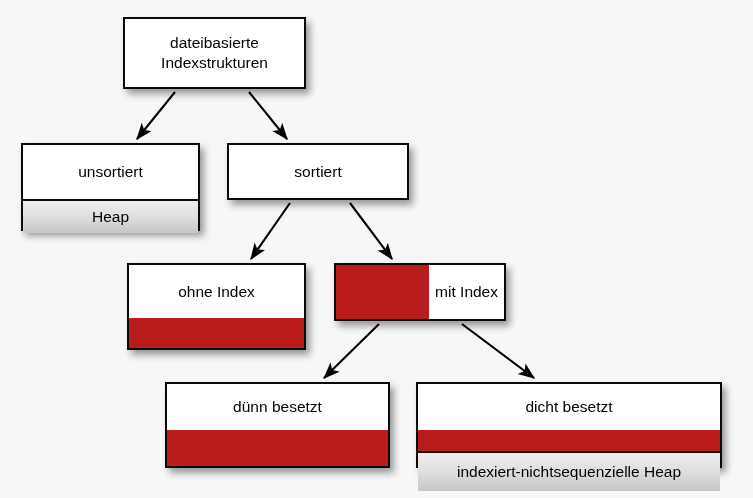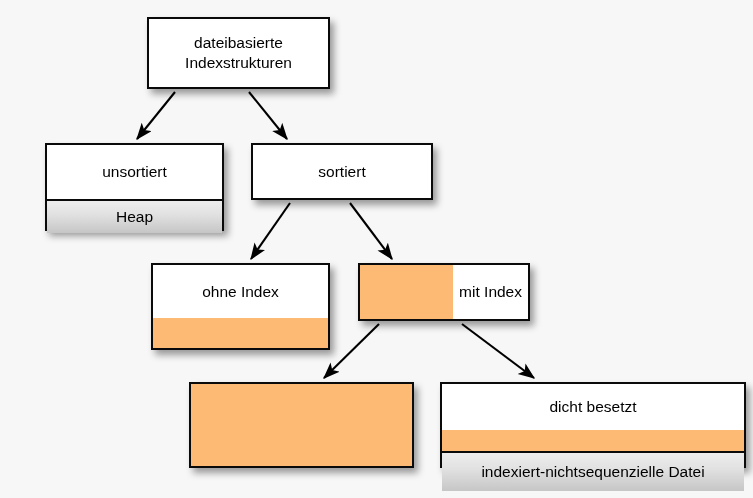--- a/index.html
+++ b/index.html
@@ -27,25 +27,24 @@
     top: 0;
     width: 753px;
     height: 498px;
     z-index: 1;
   }
   .node {
     position: absolute;
     z-index: 2;
     box-sizing: border-box;
     border: 2px solid #0a0a0a;
-    background: #fdba74;
+    background: #b91c1c;
     box-shadow: 4px 5px 7px rgba(0,0,0,0.38);
     display: flex;
     flex-direction: column;
-    margin-left: 24px;
   }
   .node-title {
     flex: 1 1 auto;
     background: #ffffff;
     display: flex;
     align-items: center;
     justify-content: center;
     text-align: center;
     color: #000000;
     font-size: 15.5px;
@@ -104,20 +103,21 @@
       <div class="node single" style="left: 227px; top: 143px; width: 182px; height: 57px;">
         <div class="node-title">sortiert</div>
       </div>
       <div class="node" style="left: 127px; top: 263px; width: 179px; height: 87px;">
         <div class="node-title" style="height: 53px; flex: 0 0 auto;">ohne Index</div>
       </div>
       <div class="node single" style="left: 334px; top: 263px; width: 172px; height: 58px; align-items: flex-end;">
         <div class="node-title">mit Index</div>
       </div>
       <div class="node" style="left: 165px; top: 382px; width: 225px; height: 86px;">
+        <div class="node-title" style="height: 46px; flex: 0 0 auto;">dünn besetzt</div>
       </div>
       <div class="node" style="left: 416px; top: 382px; width: 306px; height: 86px; gap: 21px;">
         <div class="node-title" style="height: 46px; flex: 0 0 auto;">dicht besetzt</div>
-        <div class="node-sub" style="height: 40px;">indexiert-nichtsequenzielle Datei</div>
+        <div class="node-sub" style="height: 40px;">indexiert-nichtsequenzielle Heap</div>
       </div>
     </div>
 
 </div>
 
 </body></html>

